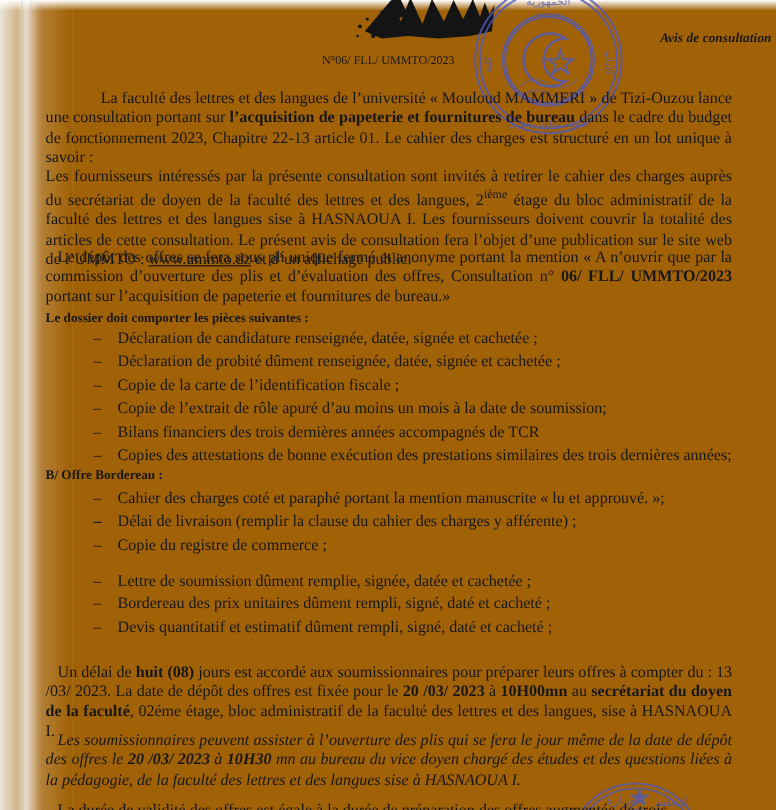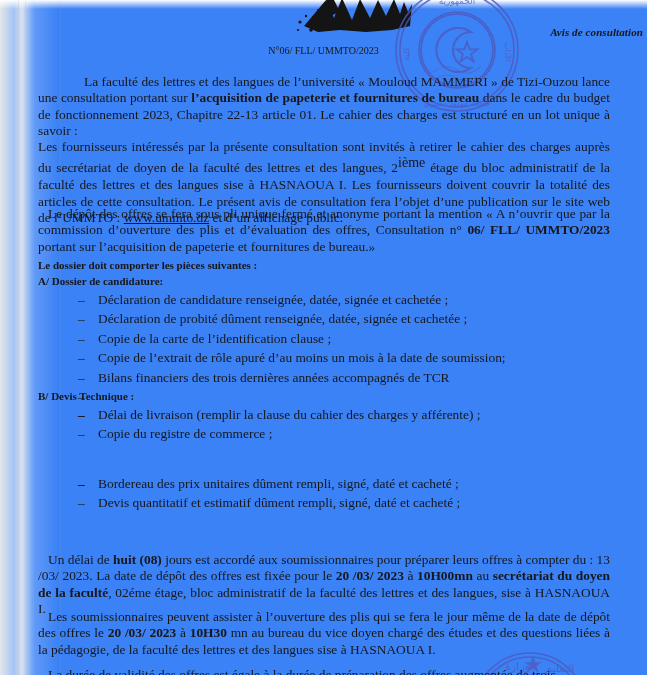--- a/index.html
+++ b/index.html
@@ -5,21 +5,21 @@
   html, body {
     margin: 0;
     padding: 0;
     background: #ffffff;
   }
   .page {
     position: relative;
     width: 647px;
     height: 675px;
     overflow: hidden;
-    background: #3b82f6;
+    background: #a16207;
     font-family: "Liberation Serif", "DejaVu Serif", serif;
     color: #17171a;
     -webkit-font-smoothing: none;
   }
   
   .scan-shade-left {
     position: absolute;
     top: 0; left: 0;
     width: 58px; height: 100%;
     background: linear-gradient(to right,
@@ -95,21 +95,21 @@
     font-size: 13.4px;
     line-height: 16.4px;
     text-align: justify;
     text-justify: inter-word;
   }
   p.para { margin: 0; }
   .ind { display: inline-block; width: 46px; }
   .ind-sm { display: inline-block; width: 10px; }
   b, strong { font-weight: bold; }
   .u { text-decoration: underline; }
-  .sup { font-size: 14px; vertical-align: super; }
+  .sup { font-size: 10px; vertical-align: super; }
   .lot-line {
     display: block;
     font-weight: bold;
     font-size: 13.8px;
     padding-left: 100px;
   }
 
   ul.items {
     list-style: none;
     margin: 0;
@@ -219,54 +219,53 @@
 
     <div class="body-text" style="top:206px;">
       <p class="para"><span class="ind-sm"></span><span>Le dépôt des offres se fera sous pli unique fermé et anonyme portant la mention « A n’ouvrir que par la commission d’ouverture des plis et d’évaluation des offres, Consultation n° </span><b>06/ FLL/ UMMTO/2023</b><span> portant sur l’acquisition de papeterie et  fournitures de bureau.»</span></p>
     </div>
 
     <div class="blk" style="top:256px;">
       <p class="sec-head">Le dossier doit comporter les pièces suivantes :</p>
     </div>
 
     <div class="blk" style="top:272px;">
-      <p class="sec-head">A/ Dossier de candidature:</p>
       <ul class="items">
         <li><span class="dash">–</span><span>Déclaration de candidature renseignée, datée, signée et cachetée ;</span></li>
         <li><span class="dash">–</span><span>Déclaration de probité dûment renseignée, datée, signée et cachetée ;</span></li>
-        <li><span class="dash">–</span><span>Copie de la carte de l’identification clause ;</span></li>
+        <li><span class="dash">–</span><span>Copie de la carte de l’identification fiscale ;</span></li>
         <li><span class="dash">–</span><span>Copie de l’extrait de rôle apuré d’au moins un mois à la date de soumission;</span></li>
         <li><span class="dash">–</span><span>Bilans financiers des trois dernières années accompagnés de TCR</span></li>
-        <li><span class="dash">–</span></li>
+        <li><span class="dash">–</span><span>Copies des attestations de bonne exécution des prestations similaires des trois dernières années;</span></li>
       </ul>
     </div>
 
     <div class="blk" style="top:387px;">
-      <p class="sec-head">B/ Devis Technique :</p>
+      <p class="sec-head">B/ Offre Bordereau :</p>
       <ul class="items">
-        <li><span class="dash">–</span></li>
+        <li><span class="dash">–</span><span>Cahier des charges coté et paraphé portant la mention manuscrite «  lu et approuvé. »;</span></li>
         <li><span class="dash">–</span></li>
         <li><span class="dash">–</span><span>Délai de livraison (remplir la clause du cahier des charges y afférente) ;</span></li>
         <li><span class="dash">–</span><span>Copie du registre de commerce ;</span></li>
       </ul>
     </div>
 
     <div class="blk" style="top:474px;">
       <ul class="items">
-        <li><span class="dash">–</span></li>
+        <li><span class="dash">–</span><span>Lettre de soumission dûment remplie, signée, datée et cachetée ;</span></li>
         <li><span class="dash">–</span><span>Bordereau des prix unitaires dûment rempli, signé, daté et cacheté ;</span></li>
         <li><span class="dash">–</span><span>Devis quantitatif et estimatif dûment rempli, signé, daté et cacheté ;</span></li>
       </ul>
     </div>
 
     <div class="body-text" style="top:552px;">
       <p class="para"><span class="ind-sm"></span><span>Un délai de </span><b>huit (08)</b><span> jours est accordé aux soumissionnaires pour préparer leurs offres à compter du : 13 /03/ 2023. La date de dépôt des offres est fixée pour le </span><b>20 /03/ 2023</b><span> à </span><b>10H00mn</b><span> au </span><b>secrétariat du doyen de la faculté</b><span>, 02éme étage, bloc administratif de la faculté des lettres et des langues, sise à HASNAOUA I.</span></p>
     </div>
 
-    <div class="body-text" style="top:609px;">
+    <div class="body-text" style="top:609px;font-style:italic;">
       <p class="para"><span class="ind-sm"></span><span>Les soumissionnaires peuvent assister à l’ouverture des plis qui se fera le jour même de la date de dépôt des offres le </span><b>20 /03/ 2023</b><span> à </span><b>10H30</b><span> mn au bureau du vice doyen chargé des études et des questions liées à la pédagogie, de la faculté des lettres et des langues sise à HASNAOUA I.</span></p>
     </div>
 
     <div class="body-text cut-bottom" style="top:667px; height:8px;">
       <p class="para"><span class="ind-sm"></span><span>La durée de validité des offres est égale à la durée de préparation des offres augmentée de trois</span></p>
     </div>
 
   </div>
 </div>
 

